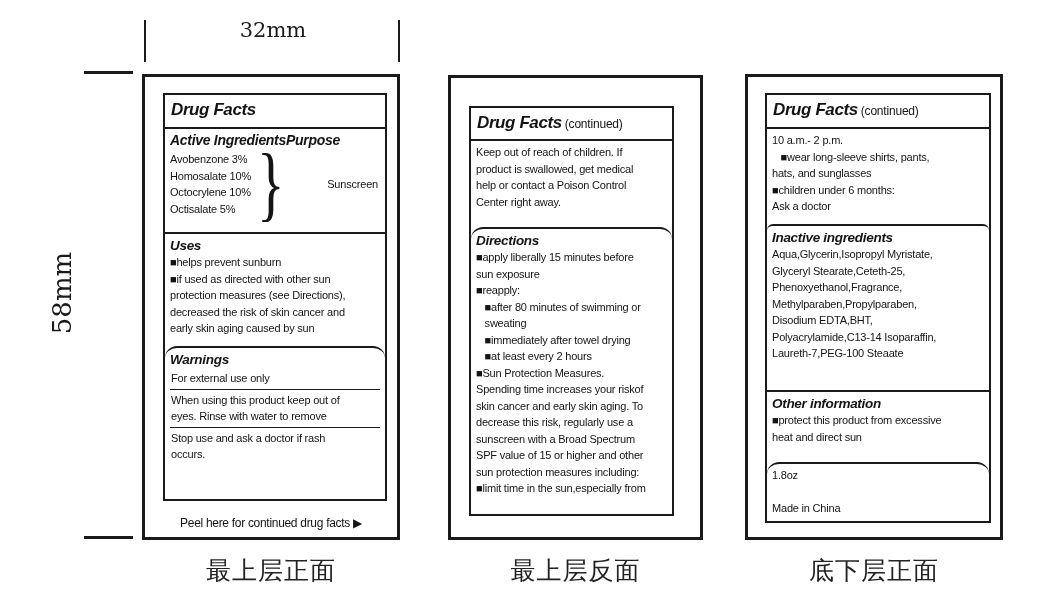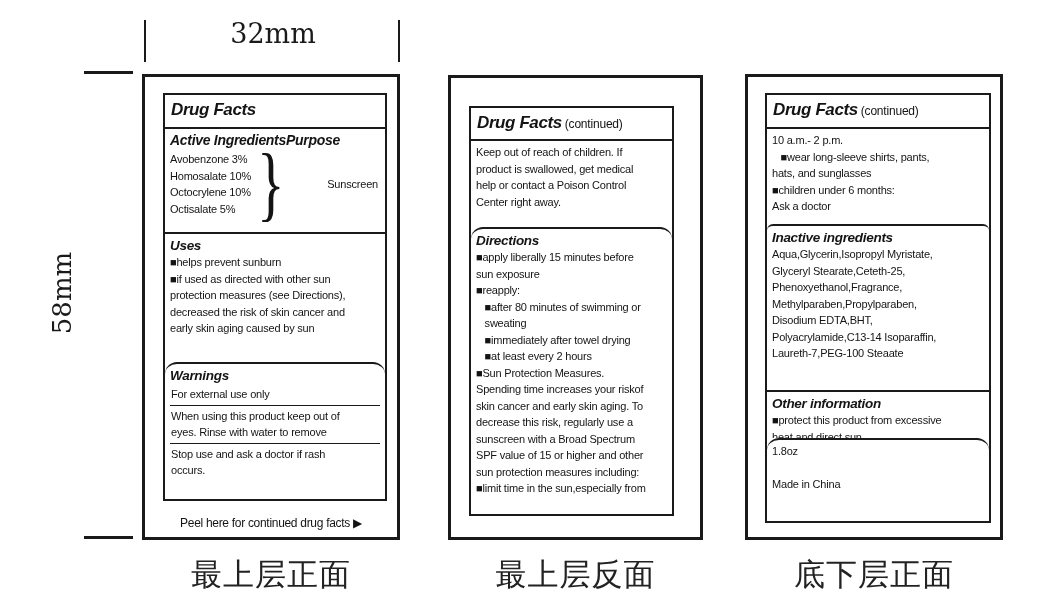--- a/index.html
+++ b/index.html
@@ -3,21 +3,21 @@
 <meta charset="utf-8">
 <style>
   html,body{margin:0;padding:0;background:#fff;}
   .stage{position:relative;width:1039px;height:612px;background:#fff;overflow:hidden;
          font-family:"Liberation Sans",sans-serif;color:#141414;}
 
   
   .vtick{position:absolute;width:2px;background:#1a1a1a;}
   .htick{position:absolute;height:3px;background:#1a1a1a;}
   .dim-top{position:absolute;left:144px;top:18px;width:258px;text-align:center;
-           font-family:"DejaVu Serif","Liberation Serif",serif;font-size:27px;color:#1a1a1a;}
+           font-family:"DejaVu Serif","Liberation Serif",serif;font-size:21px;color:#1a1a1a;}
   .dim-left{position:absolute;left:6px;top:278px;width:112px;text-align:center;
             font-family:"DejaVu Serif","Liberation Serif",serif;font-size:26px;color:#1a1a1a;
             transform:rotate(-90deg);}
 
   
   .panel{position:absolute;border:3px solid #1a1a1a;background:#fff;box-sizing:border-box;}
   .inner{position:absolute;border:2px solid #1a1a1a;background:#fff;box-sizing:border-box;
          display:flex;flex-direction:column;overflow:hidden;}
   .sec{box-sizing:border-box;border-top:2px solid #1a1a1a;padding:3px 5px;overflow:hidden;flex:none;}
   .sec.first{border-top:none;}
@@ -33,21 +33,21 @@
   .brace{font-family:"Liberation Serif",serif;font-size:82px;font-weight:normal;line-height:70px;
          transform:scaleX(0.7);margin-left:0px;}
   .sunscreen{margin-left:auto;padding-right:2px;}
   .w-item{padding:2px 1px;}
   .w-rule{border-bottom:1.5px solid #1a1a1a;}
   .peel{position:absolute;left:0;bottom:7px;width:100%;text-align:center;
         font-size:12px;letter-spacing:-0.3px;color:#141414;}
 
   
   .caption{position:absolute;top:554px;text-align:center;color:#222;
-           font-family:"DejaVu Serif","Liberation Serif",serif;font-size:31px;letter-spacing:1px;}
+           font-family:"DejaVu Serif","Liberation Serif",serif;font-size:25px;letter-spacing:1px;}
 </style>
 </head>
 <body>
 
 <div class="stage">
 
   <div class="vtick" style="left:144px;top:20px;height:42px;"></div>
   <div class="vtick" style="left:398px;top:20px;height:42px;"></div>
   <div class="dim-top">32mm</div>
   <div class="htick" style="left:84px;top:71px;width:49px;"></div>
@@ -66,21 +66,21 @@
         </div>
         <div class="ai-body">
           <div class="body">Avobenzone 3%
 Homosalate 10%
 Octocrylene 10%
 Octisalate 5%</div>
           <div class="brace">}</div>
           <div class="body sunscreen">Sunscreen</div>
         </div>
       </div>
-      <div class="sec" style="height:130px;">
+      <div class="sec" style="height:114px;">
         <div class="h">Uses</div>
         <div class="body">■helps prevent sunburn
 ■if used as directed with other sun
 protection measures (see Directions),
 decreased the risk of skin cancer and
 early skin aging caused by sun</div>
       </div>
       <div class="sec fill">
         <div class="h">Warnings</div>
         <div class="body w-item w-rule">For external use only</div>
@@ -140,21 +140,21 @@
       <div class="sec" style="height:166px;border-radius:6px;">
         <div class="h">Inactive ingredients</div>
         <div class="body">Aqua,Glycerin,Isopropyl Myristate,
 Glyceryl Stearate,Ceteth-25,
 Phenoxyethanol,Fragrance,
 Methylparaben,Propylparaben,
 Disodium EDTA,BHT,
 Polyacrylamide,C13-14 Isoparaffin,
 Laureth-7,PEG-100 Steaate</div>
       </div>
-      <div class="sec" style="height:48px;">
+      <div class="sec" style="height:72px;">
         <div class="h">Other information</div>
         <div class="body">■protect this product from excessive
 heat and direct sun</div>
       </div>
       <div class="sec fill">
         <div class="body">1.8oz
 
 Made in China</div>
       </div>
     </div>

